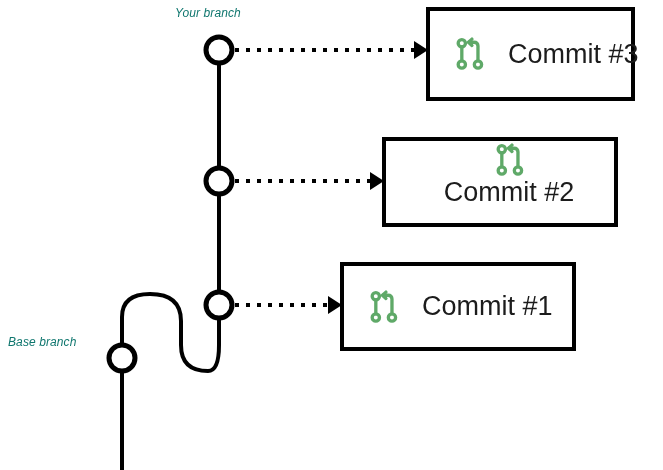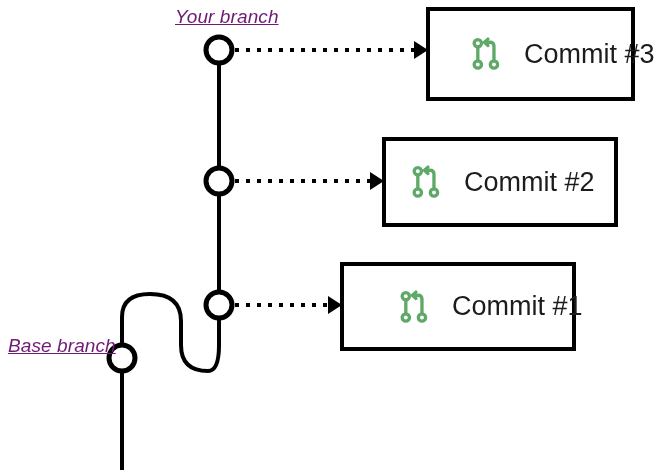--- a/index.html
+++ b/index.html
@@ -23,26 +23,25 @@
     position: absolute;
     left: 0;
     top: 0;
     width: 663px;
     height: 470px;
   }
   .branch-label {
     position: absolute;
     font-family: "Liberation Sans", sans-serif;
     font-style: italic;
-    font-size: 19px;
-    color: #701a75;
+    font-size: 12px;
+    color: #0f766e;
     white-space: nowrap;
     line-height: 1;
     letter-spacing: 0.1px;
-    text-decoration: underline;
   }
   #label-your-branch {
     left: 175px;
     top: 7px;
   }
   #label-base-branch {
     left: 8px;
     top: 336px;
   }
   .commit-box {
@@ -64,23 +63,23 @@
   .commit-text {
     flex: 0 0 auto;
     margin-left: 18px;
     font-family: "Liberation Sans", sans-serif;
     font-size: 27px;
     font-weight: 400;
     color: #1c1c1c;
     white-space: nowrap;
     line-height: 1;
   }
-  #box-commit-3 { left: 426px; top: 7px;   width: 209px; height: 94px; padding-left: 16px; }
-  #box-commit-2 { left: 382px; top: 137px; width: 236px; height: 90px; }
-  #box-commit-1 { left: 340px; top: 262px; width: 236px; height: 89px; padding-left: 30px; }
+  #box-commit-3 { left: 426px; top: 7px;   width: 209px; height: 94px; }
+  #box-commit-2 { left: 382px; top: 137px; width: 236px; height: 90px; flex-direction: column; }
+  #box-commit-1 { left: 340px; top: 262px; width: 236px; height: 89px; }
 </style>
 </head>
 <body>
 
 <div id="stage">
 
   <svg id="graph" viewBox="0 0 663 470" xmlns="http://www.w3.org/2000/svg">
 
     <line x1="219" y1="50" x2="219" y2="181" stroke="#000000" stroke-width="4" stroke-linecap="butt"></line>
     <line x1="219" y1="181" x2="219" y2="305" stroke="#000000" stroke-width="4" stroke-linecap="butt"></line>

